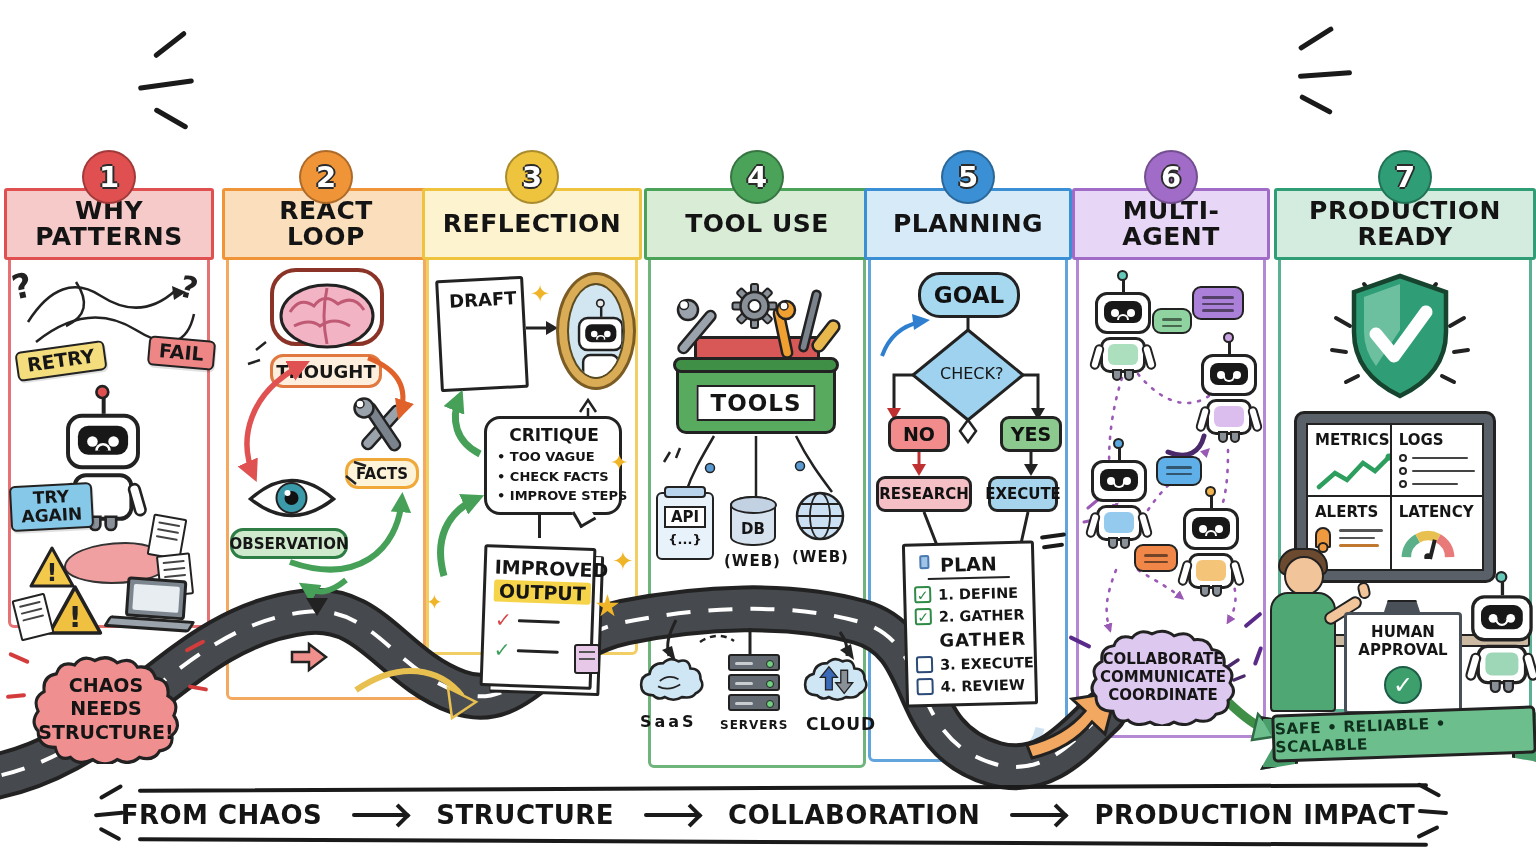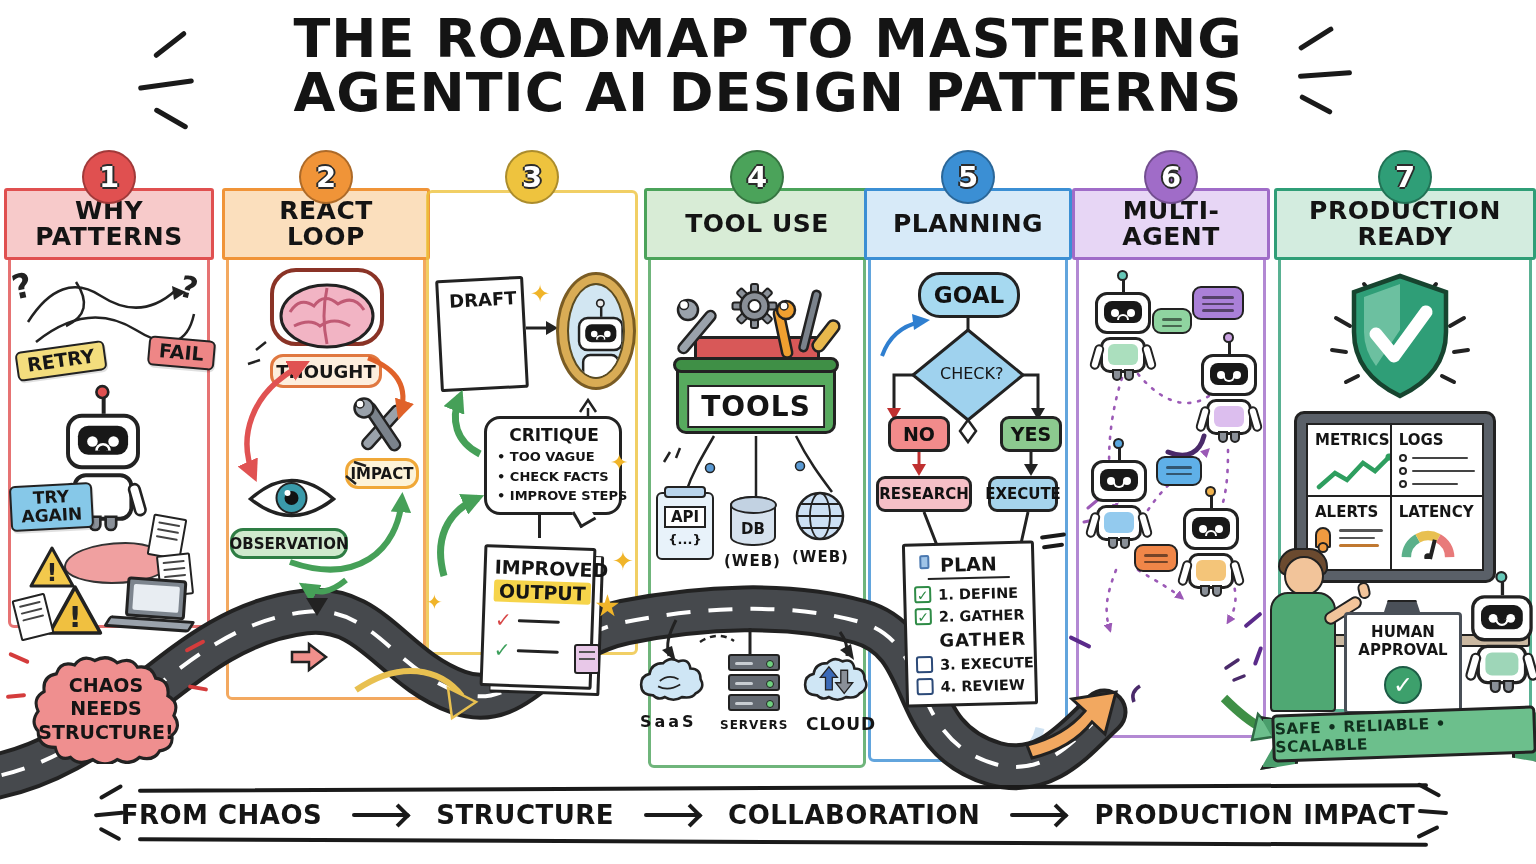--- a/index.html
+++ b/index.html
@@ -156,21 +156,21 @@
 
   .mirror{position:absolute;background:#d9ac55;border:3px solid #7a5c24;border-radius:50%}
   .mirror .glass{position:absolute;inset:8px;background:#d2e6f2;border:2.5px solid #5a4a20;border-radius:50%;overflow:hidden}
   .hl{background:#f6d44a;padding:0 5px;border-radius:3px}
   .chkrow{display:flex;align-items:center;gap:6px;margin:6px 0 0 10px;font-weight:bold;font-size:20px}
   .chkrow i{height:3px;background:#222;border-radius:2px;width:42px}
 
   .toolbox{position:absolute;background:#57aa5e;border:3px solid #222;border-radius:10px}
   .toolbox .rim{position:absolute;left:-6px;right:-6px;top:-4px;height:16px;background:#3f8f46;border:3px solid #222;border-radius:8px}
   .toolbox .tlabel{position:absolute;left:50%;top:24px;transform:translateX(-50%);background:#fff;border:2.5px solid #222;
-        padding:3px 12px;font-weight:bold;font-size:28px;letter-spacing:1px}
+        padding:3px 12px;font-weight:bold;font-size:23px;letter-spacing:1px}
   .tray{position:absolute;background:#d85858;border:3px solid #222;border-radius:4px}
 
   .apibox{position:absolute;background:#e8f2fa;border:2.5px solid #222;border-radius:6px}
   .apibox .tab{position:absolute;left:6px;right:6px;top:-8px;height:12px;background:#b8d4ec;border:2.5px solid #222;border-radius:4px}
   .apibox .al{margin:12px auto 0;width:42px;background:#fff;border:2px solid #222;text-align:center;font-weight:bold;font-size:15px}
   .apibox .ab{text-align:center;font-weight:bold;font-size:13px;margin-top:4px}
   .cyl{position:absolute;background:#d6e2ee;border:2.5px solid #222;border-radius:22px/9px;}
   .cyl .ctop{position:absolute;left:-2.5px;right:-2.5px;top:-2.5px;height:18px;background:#c2d2e2;border:2.5px solid #222;border-radius:50%}
   .cyl .clbl{position:absolute;left:0;right:0;top:22px;text-align:center;font-weight:bold;font-size:15px}
   .weblbl{position:absolute;font-weight:bold;font-size:15px;letter-spacing:1px}
@@ -179,24 +179,20 @@
   .srv::before{content:"";position:absolute;left:5px;top:6px;width:18px;height:2.5px;background:#c8cdd2;border-radius:2px}
   .iconlbl{position:absolute;font-weight:bold;letter-spacing:1px}
   .gauge{position:relative;width:58px;height:32px;margin-top:6px}
   .needle{position:absolute;left:50%;bottom:0;width:3.5px;height:20px;background:#222;transform-origin:bottom;transform:rotate(14deg)}
 </style>
 </head>
 <body>
 
 <div class="canvas">
 
-  <div class="title">
-    <div>THE ROADMAP TO MASTERING</div>
-    <div>AGENTIC AI DESIGN PATTERNS</div>
-  </div>
   <div class="dash" style="left:150px;top:42px;width:40px;transform:rotate(-38deg)"></div>
   <div class="dash" style="left:138px;top:82px;width:56px;transform:rotate(-8deg)"></div>
   <div class="dash" style="left:152px;top:116px;width:38px;transform:rotate(30deg)"></div>
   <div class="dash" style="left:1296px;top:36px;width:40px;transform:rotate(-32deg)"></div>
   <div class="dash" style="left:1298px;top:72px;width:54px;transform:rotate(-4deg)"></div>
   <div class="dash" style="left:1298px;top:102px;width:36px;transform:rotate(28deg)"></div>
 
   <div class="col-frame" style="left: 8px; width: 202px; height: 478px; --acc: #e05050; --tint: #f7caca;">
     <div class="cbox"></div>
     <div class="chead">
@@ -212,20 +208,24 @@
     <div class="chead">
       <div>REACT</div>
       <div>LOOP</div>
     </div>
     <div class="badge">
         <span>2</span>
       </div>
   </div>
   <div class="col-frame" style="left: 426px; width: 212px; height: 505px; --acc: #eec33e; --tint: #fdf3cf;">
     <div class="cbox"></div>
+    <div class="chead">
+      <div>REFLECTION</div>
+      <div></div>
+    </div>
     <div class="badge">
         <span>3</span>
       </div>
   </div>
   <div class="col-frame" style="left: 648px; width: 218px; height: 618px; --acc: #4ba35a; --tint: #d8ecd6;">
     <div class="cbox"></div>
     <div class="chead">
       <div>TOOL USE</div>
       <div></div>
     </div>
@@ -376,21 +376,21 @@
       <path d="M26 58 Q42 50 52 58 Q66 48 82 58" fill="none" stroke="#c05a74" stroke-width="3"></path>
       <path d="M59 20 Q53 48 59 76" fill="none" stroke="#c05a74" stroke-width="3"></path>
     </svg>
     <div class="pill" style="left:44px;top:204px;width:112px;height:34px;background:#fdeedd;border-color:#e07840;font-size:18px">THOUGHT</div>
     <svg class="lay" style="left:120px;top:244px;width:72px;height:70px" viewBox="0 0 70 70">
       <rect x="30" y="6" width="11" height="54" rx="5" fill="#9aa2ab" stroke="#222" stroke-width="2.5" transform="rotate(42 35 33)"></rect>
       <rect x="30" y="6" width="11" height="54" rx="5" fill="#7a828b" stroke="#222" stroke-width="2.5" transform="rotate(-34 35 33)"></rect>
       <circle cx="17" cy="14" r="9.5" fill="#9aa2ab" stroke="#222" stroke-width="2.5"></circle>
       <circle cx="13" cy="10" r="4" fill="#fff" stroke="#222" stroke-width="1.5"></circle>
     </svg>
-    <div class="pill" style="left:119px;top:308px;width:74px;height:31px;background:#fdf3d8;border-color:#f0a838;font-size:15px">IMPACT</div>
+    <div class="pill" style="left:119px;top:308px;width:74px;height:31px;background:#fdf3d8;border-color:#f0a838;font-size:15px">FACTS</div>
     <svg class="lay" style="left:18px;top:318px;width:96px;height:62px" viewBox="0 0 95 62">
       <path d="M6 31 Q47 -6 89 31 Q47 64 6 31 Z" fill="#fff" stroke="#222" stroke-width="3.5"></path>
       <circle cx="47" cy="30" r="15" fill="#3a9aaa" stroke="#222" stroke-width="2"></circle>
       <circle cx="47" cy="30" r="7" fill="#111"></circle>
       <circle cx="43" cy="25" r="3" fill="#fff"></circle>
     </svg>
     <div class="pill" style="left:4px;top:378px;width:118px;height:31px;background:#cfe9cd;border-color:#2e7d44;font-size:15px">OBSERVATION</div>
     <svg class="lay" style="left:0;top:130px;width:200px;height:360px" viewBox="0 0 200 360">
       <defs>
         <marker id="mr" viewBox="0 0 10 10" refX="7" refY="5" markerWidth="4" markerHeight="4" orient="auto-start-reverse">
@@ -717,20 +717,30 @@
       </div>
     <div class="bub" style="left:80px;top:306px;width:46px;height:30px;background:#5fb0e8">
         <i></i>
         <i></i>
       </div>
     <div class="bub" style="left:58px;top:394px;width:44px;height:28px;background:#f08648">
         <i></i>
         <i></i>
       </div>
 
+    <div class="cloudwrap front" style="left:12px;top:478px;width:150px;height:98px">
+      <svg viewBox="0 0 150 100" preserveAspectRatio="none">
+        <path d="M25 85 Q8 85 8 70 Q0 62 8 52 Q2 40 14 34 Q12 20 26 18 Q30 6 44 10 Q52 0 64 6 Q76 0 86 8 Q100 2 106 12 Q120 10 124 22 Q138 24 136 38 Q148 44 142 56 Q150 66 140 74 Q142 86 128 88 Q122 98 108 94 Q98 102 86 96 Q74 104 62 96 Q48 102 40 94 Q28 98 25 85 Z" fill="#ddc8f0" stroke="#222" stroke-width="3"></path>
+      </svg>
+      <div class="cloudtext" style="font-size:15px">
+        <div>COLLABORATE</div>
+        <div>COMMUNICATE</div>
+        <div>COORDINATE</div>
+      </div>
+    </div>
     <div class="dash front" style="left:-8px;top:490px;width:24px;height:4px;background:#5a2a8a;transform:rotate(26deg)"></div>
     <div class="dash front" style="left:166px;top:468px;width:22px;height:4px;background:#5a2a8a;transform:rotate(-40deg)"></div>
     <div class="dash front" style="left:172px;top:504px;width:20px;height:4px;background:#5a2a8a;transform:rotate(-70deg)"></div>
   </div>
 
   <div class="col-content" style="left: 1278px; width: 254px; --acc: #2f9e77; --tint: #d3ecdf;">
     <svg class="lay" style="left:52px;top:116px;width:140px;height:150px" viewBox="0 0 140 150">
       <g stroke="#222" stroke-width="4" stroke-linecap="round">
         <path d="M6 52 l14 8 M2 84 l14 2 M16 116 l12 -6 M134 52 l-14 8 M138 84 l-14 2 M124 116 l-12 -6 M34 18 l8 10 M106 18 l-8 10"></path>
       </g>

